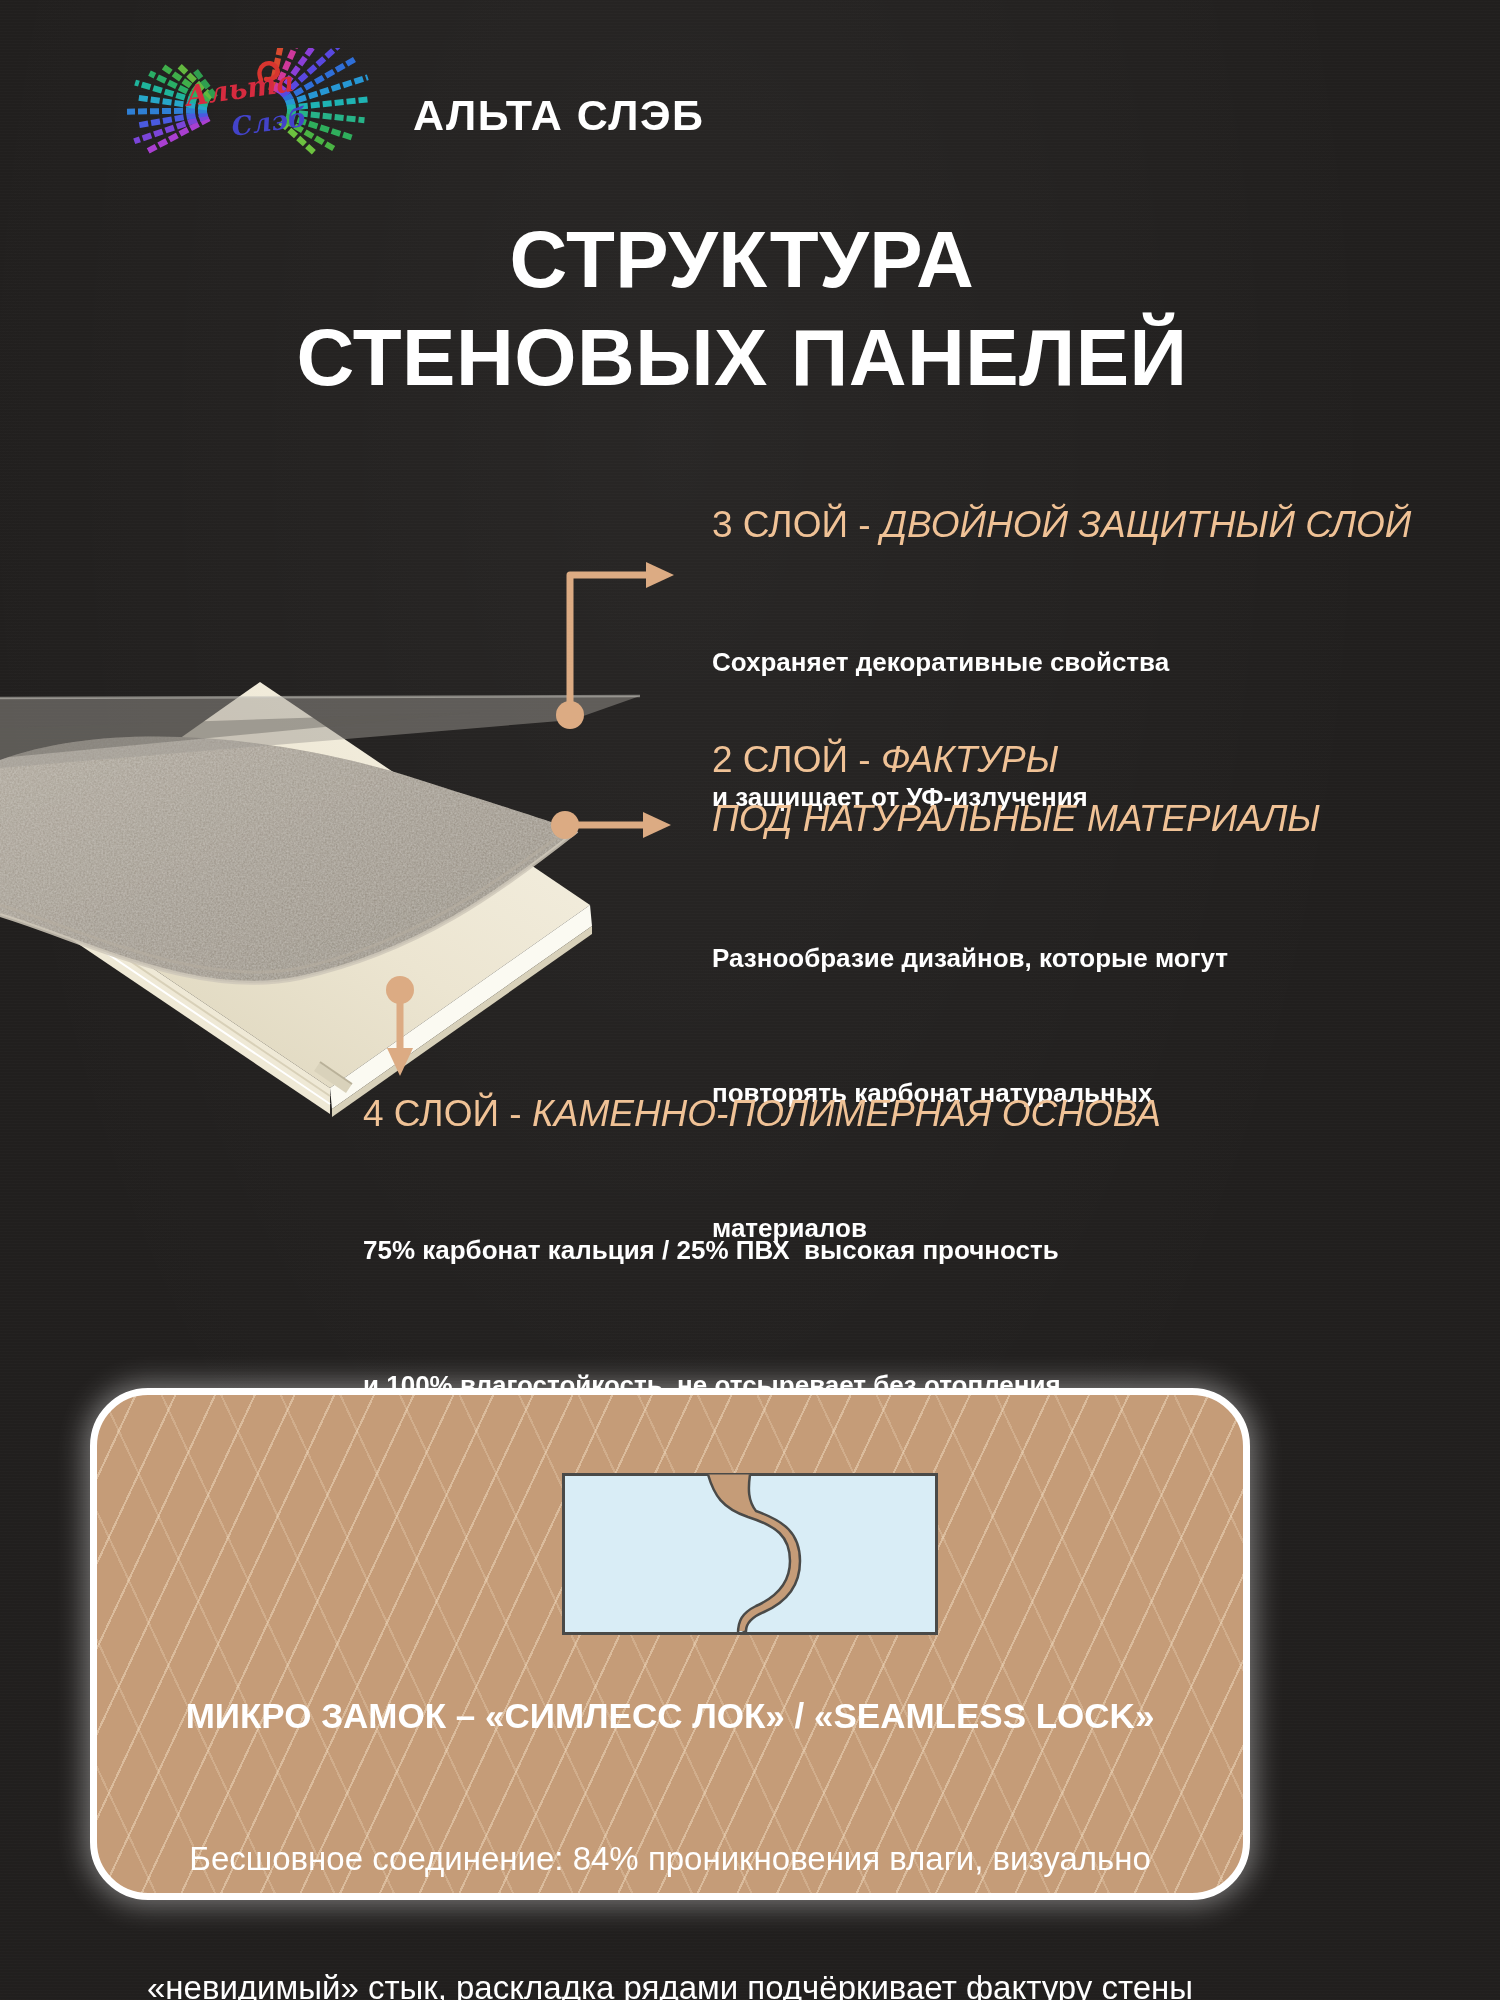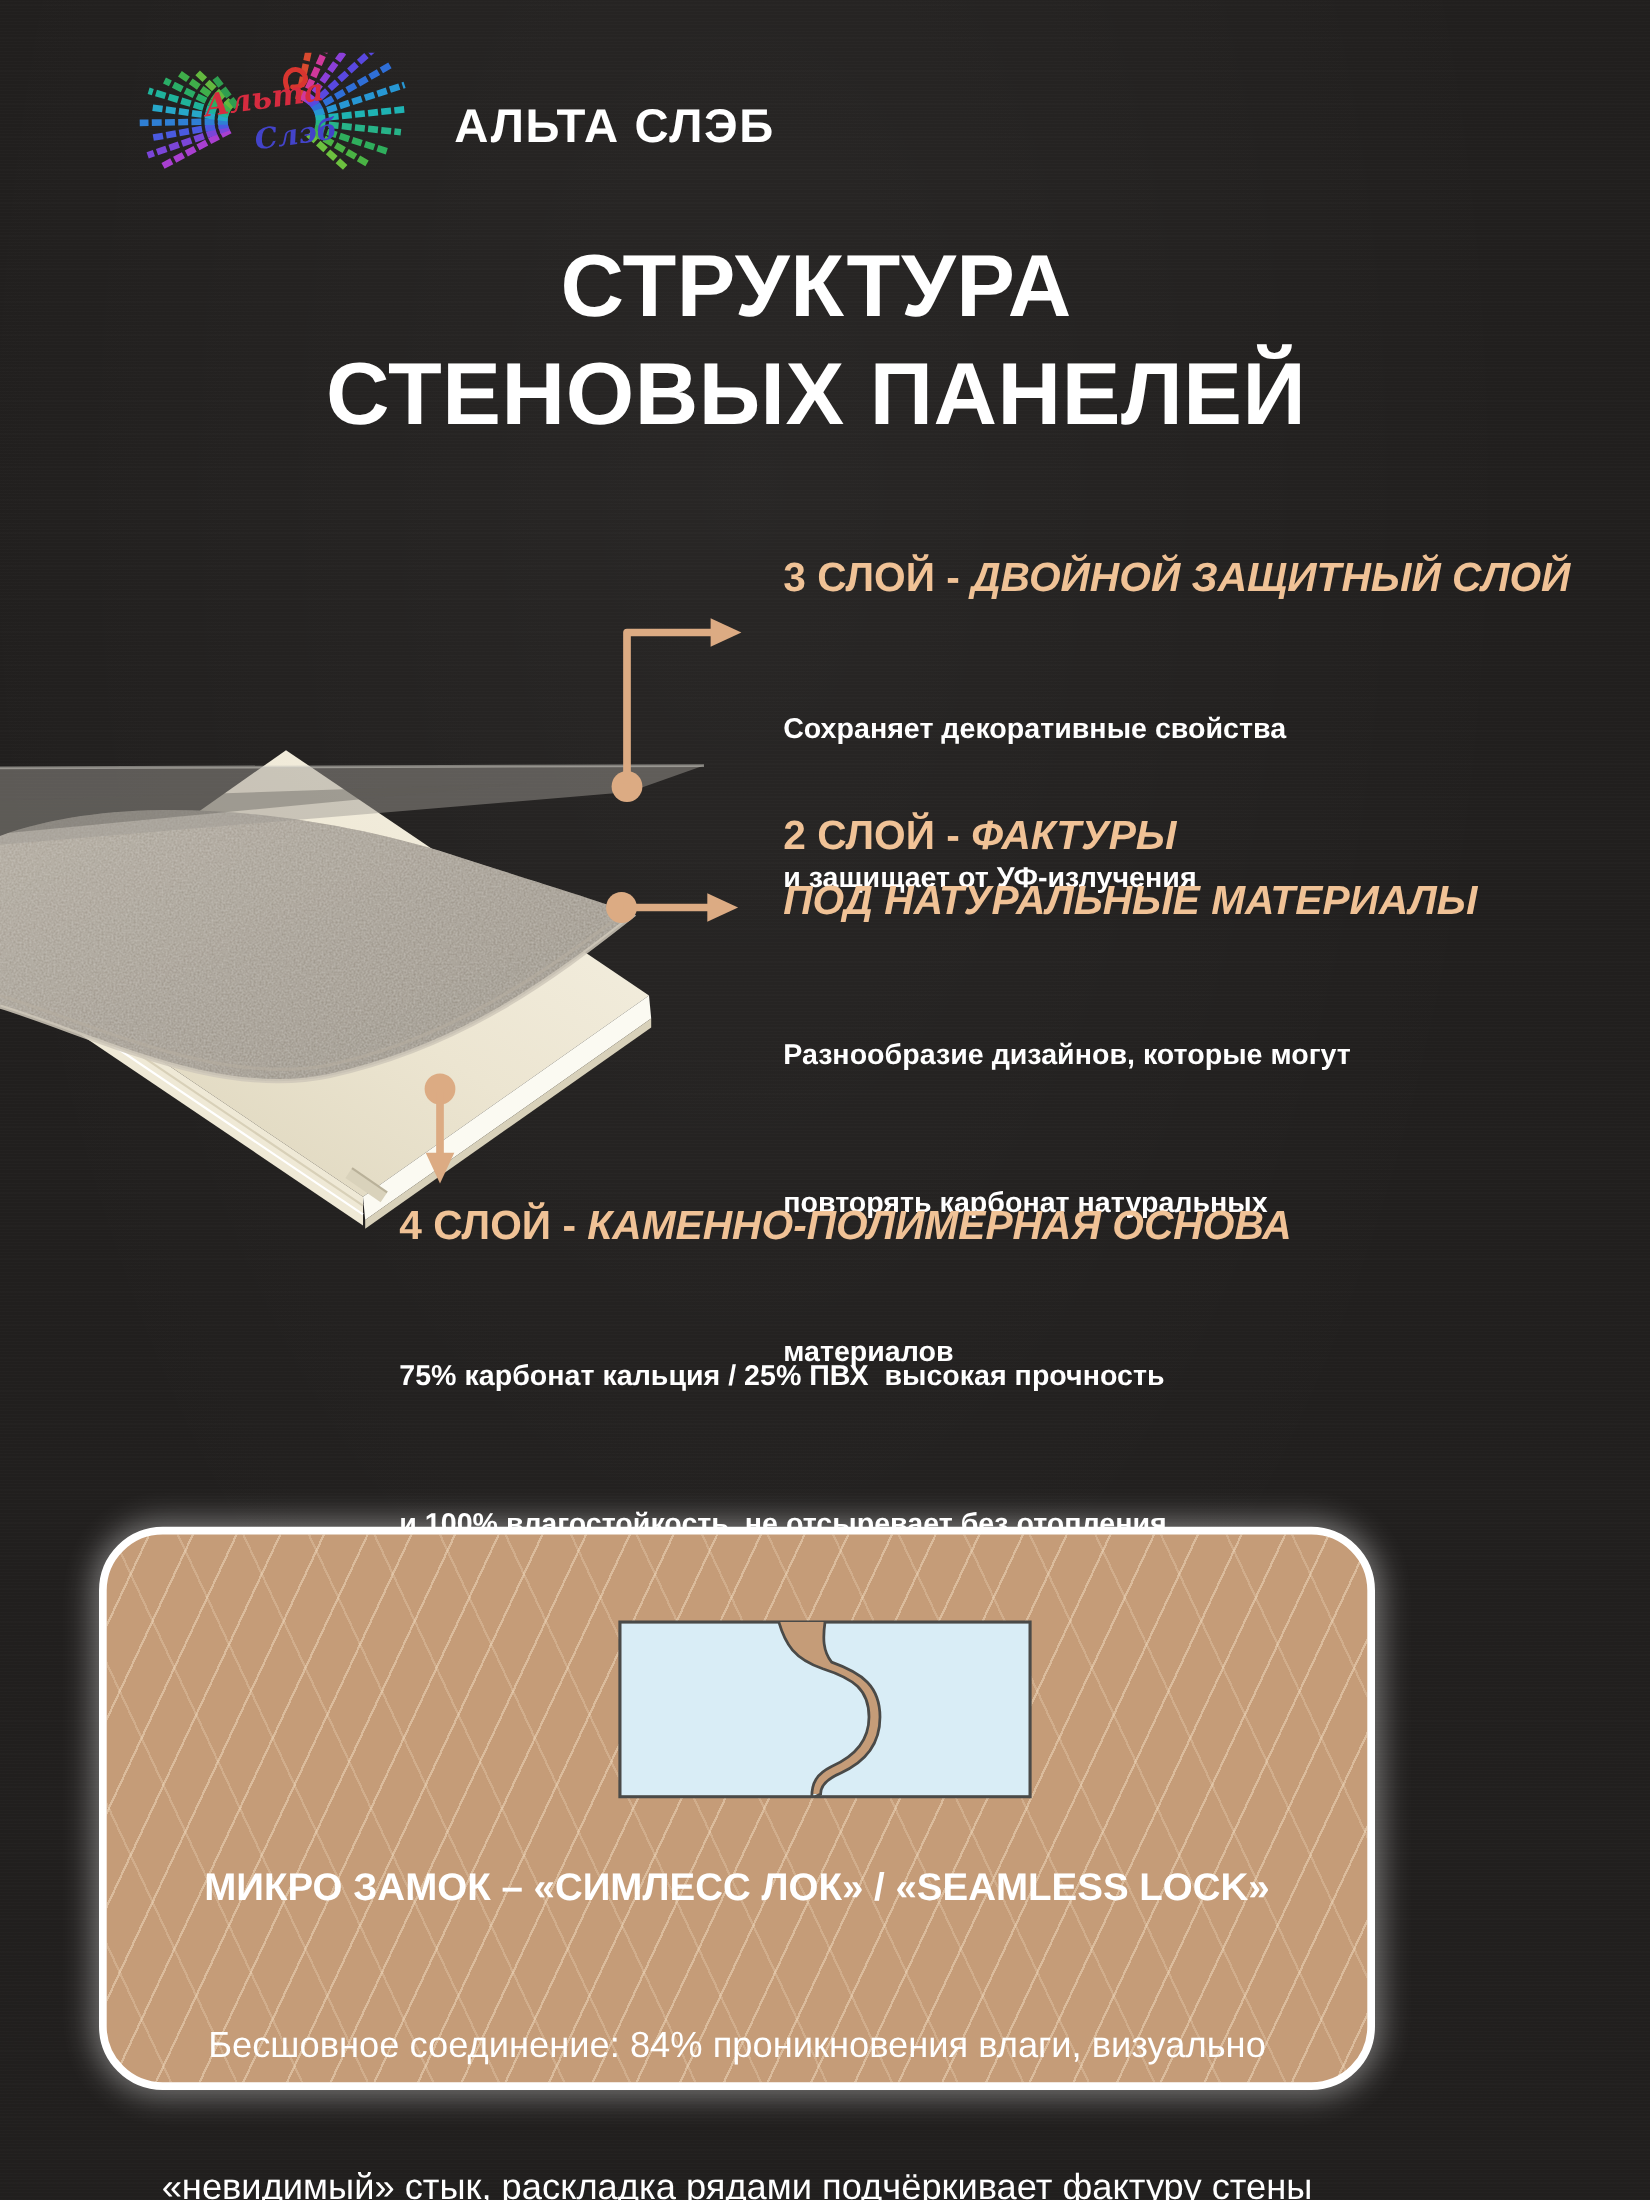--- a/index.html
+++ b/index.html
@@ -16,21 +16,21 @@
   .brand-name{
     left:413px;top:89px;line-height:52px;font-size:43px;font-weight:800;
     color:#ffffff;letter-spacing:1.5px;white-space:nowrap;
   }
   
   .page-title{
     left:0;top:211px;width:1500px;margin-left:-8px;text-align:center;
     font-size:80px;line-height:98px;font-weight:800;color:#ffffff;letter-spacing:0.5px;
   }
   
-  .sec-heading{white-space:nowrap;font-size:37px;line-height:48px;font-weight:700;color:#f0c296;}
+  .sec-heading{white-space:nowrap;font-size:37px;line-height:48px;font-weight:400;color:#f0c296;}
   .sec-heading em{font-style:italic;}
   .sec-desc{white-space:pre-wrap;font-size:26px;line-height:45px;font-weight:600;color:#ffffff;}
   .s3-h{left:712px;top:501px;}
   .s3-d{left:712px;top:550px;}
   .s2-h1{left:712px;top:736px;}
   .s2-h2{left:712px;top:795px;}
   .s2-d{left:712px;top:846px;}
   .s1-h{left:363px;top:1090px;}
   .s1-d{left:363px;top:1138px;}
   

